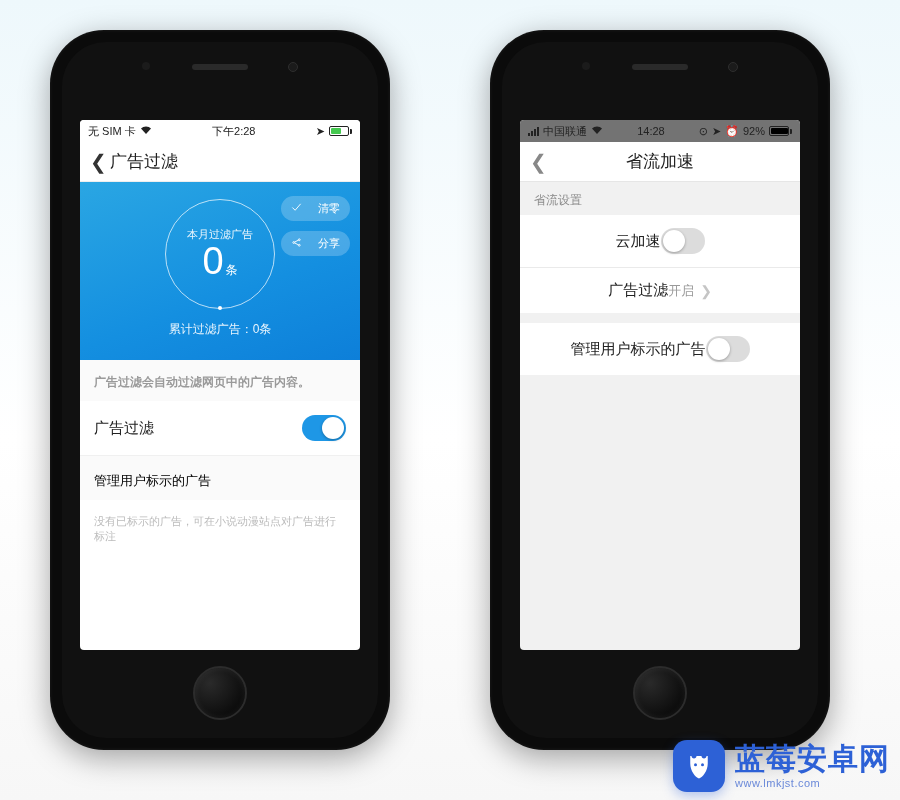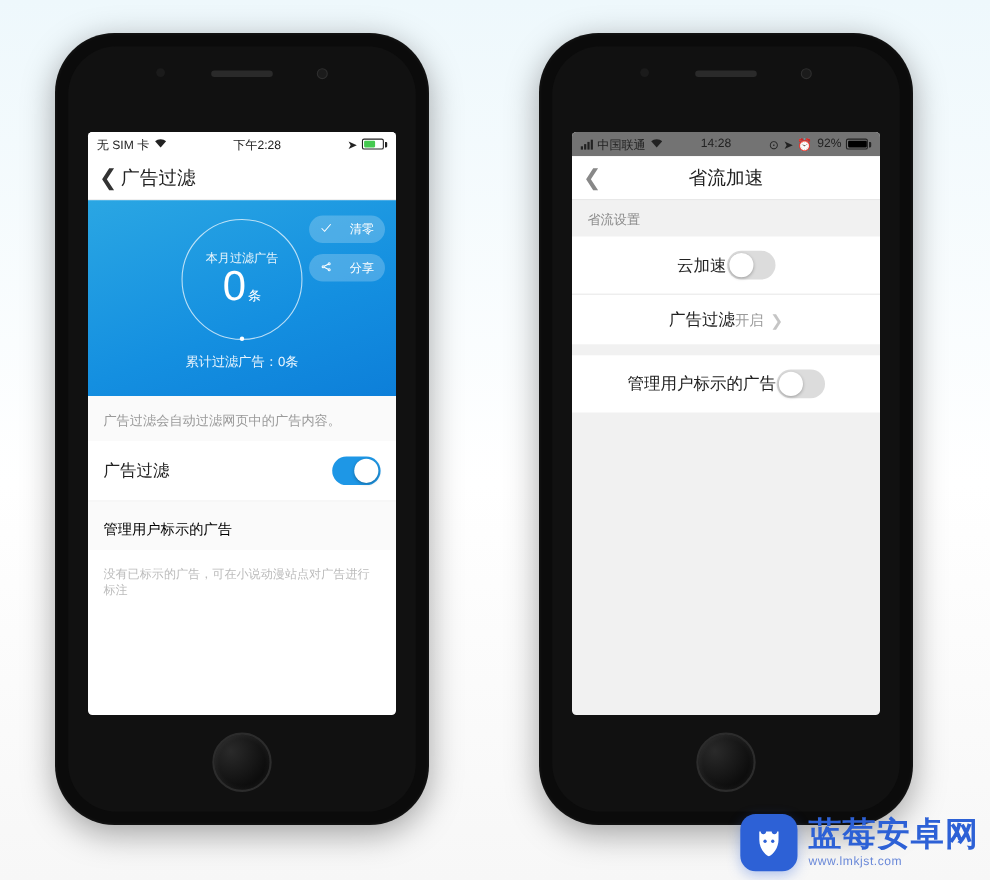--- a/index.html
+++ b/index.html
@@ -69,21 +69,21 @@
   .ring-num{ font-size:38px; line-height:1; font-weight:300; display:flex; align-items:baseline;}
   .ring-unit{ font-size:12px; margin-left:2px;}
   .hero-total{ font-size:12px; margin-top:12px; color:#e8f4fd;}
   .hero-actions{ position:absolute; right:10px; top:14px; display:flex; flex-direction:column; gap:10px;}
   .pill{
     background: rgba(255,255,255,.22); color:#fff; border-radius:14px;
     font-size:11px; padding:5px 10px; display:flex; align-items:center; gap:16px; cursor:pointer;
   }
   .pill svg{ width:11px; height:11px; }
   
-  .section-note{ color:#9a9a9a; font-size:12px; padding:14px 14px 10px; background:#fafafa;}
+  .section-note{ color:#9a9a9a; font-size:12px; padding:14px 14px 10px; background:#fafafa;font-weight:bold;}
   .cell{
     background:#fff; padding:14px 14px; display:flex; align-items:center; justify-content:space-between;
     border-bottom:1px solid #f0f0f0; font-size:15px; color:#222;
   }
   .chev{ color:#c5c5c5; font-size:14px;}
   .toggle{
     width:44px; height:26px; border-radius:13px; position:relative; cursor:pointer;
     transition:.15s;
   }
   .toggle .knob{

